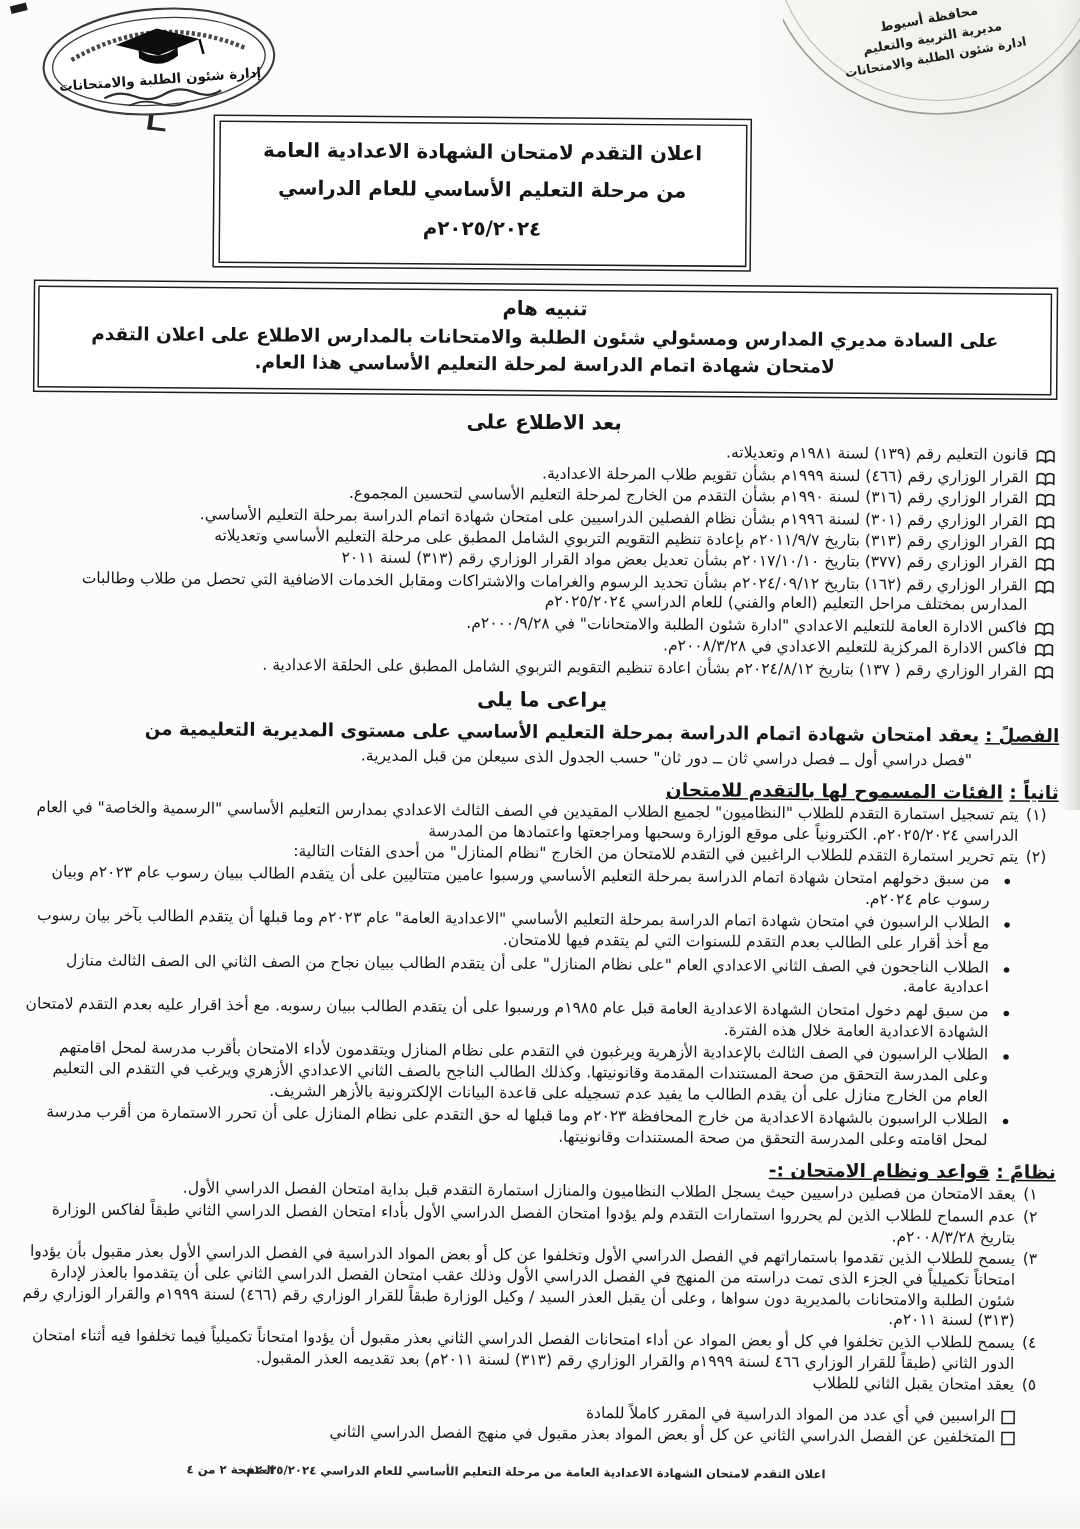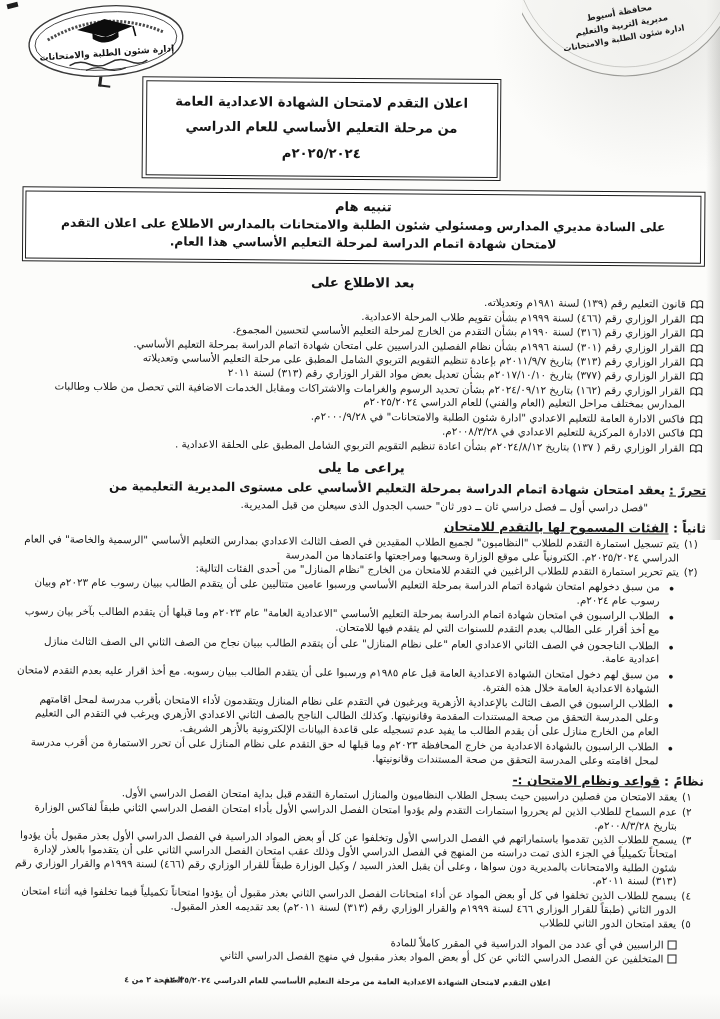--- a/index.html
+++ b/index.html
@@ -36,21 +36,21 @@
   .notice-body{text-align:center;font-weight:bold;font-size:12.3px;line-height:1.5;}
   .center-head{text-align:center;font-weight:bold;font-size:13.3px;margin:11px 0 5px;}
   .ref-list{margin-top:3px;padding-right:4px;}
   .ref{display:flex;gap:5px;align-items:flex-start;font-size:10.35px;line-height:1.3;margin-bottom:1px;}
   .ref svg{flex:none;margin-top:2px;}
   .first-sec{margin-top:4px;font-size:12.2px;line-height:1.4;}
   .first-label{font-weight:bold;text-decoration:underline;}
   .first-bold{font-weight:bold;}
   .first-sub{font-size:10.4px;padding-right:58px;line-height:1.35;margin-top:1px;}
   .sechead{font-size:12.4px;font-weight:bold;margin:6px 0 2px;}
-  .sechead .lbl{}
+  .sechead .lbl{text-decoration:underline;}
   .sechead .u{text-decoration:underline;}
   .num-list .num{display:flex;gap:5px;align-items:flex-start;font-size:10.35px;line-height:1.32;padding-right:8px;margin-bottom:1px;}
   .num .n{flex:none;}
   .bul-list .bul{display:flex;gap:8px;align-items:flex-start;font-size:10.35px;line-height:1.32;padding-right:30px;margin-bottom:2px;}
   .bul .dot{flex:none;font-size:13px;line-height:1;margin-top:2px;}
   .num-list-3 .num{padding-right:12px;}
   .sq-list{margin-top:6px;}
   .sq{display:flex;gap:4px;align-items:flex-start;font-size:10.35px;line-height:1.4;padding-right:26px;}
   .sq .box{flex:none;width:7px;height:7px;border:1.2px solid #222;margin-top:3px;background:#fff;}
   .footer{position:relative;margin-top:13px;height:16px;}
@@ -178,21 +178,21 @@
         <path d="M2 4 Q8 0 13 5 Q18 0 24 4 L24 16 Q18 12 13 17 Q8 12 2 16 Z" fill="none" stroke="#222" stroke-width="2.2"></path>
         <path d="M13 5 L13 17" stroke="#222" stroke-width="2"></path>
       </svg>
       <span class="ref-text">القرار الوزاري رقم ( ١٣٧) بتاريخ ٢٠٢٤/٨/١٢م بشأن اعادة تنظيم التقويم التربوي الشامل المطبق على الحلقة الاعدادية .</span>
     </div>
     </div>
 
   <div class="center-head" style="margin-top:8px;">يراعى ما يلى</div>
 
   <div class="first-sec">
-    <span class="first-label">تحررً :</span>
+    <span class="first-label">الفصلً :</span>
     <span class="first-bold">يعقد امتحان شهادة اتمام الدراسة بمرحلة التعليم الأساسي على مستوى المديرية التعليمية من</span>
     <div class="first-sub">"فصل دراسي أول ــ فصل دراسي ثان ــ دور ثان" حسب الجدول الذى سيعلن من قبل المديرية.</div>
   </div>
 
   <div class="sechead">
     <span class="lbl">ثانياً :</span>
     <span class="u">الفئات المسموح لها بالتقدم للامتحان</span>
   </div>
 
   <div class="num-list">
@@ -253,21 +253,21 @@
       <div class="num">
       <span class="n">٣)</span>
       <span>يسمح للطلاب الذين تقدموا باستماراتهم في الفصل الدراسي الأول وتخلفوا عن كل أو بعض المواد الدراسية في الفصل الدراسي الأول بعذر مقبول بأن يؤدوا امتحاناً تكميلياً في الجزء الذى تمت دراسته من المنهج في الفصل الدراسي الأول وذلك عقب امتحان الفصل الدراسي الثاني على أن يتقدموا بالعذر لإدارة شئون الطلبة والامتحانات بالمديرية دون سواها ، وعلى أن يقبل العذر السيد / وكيل الوزارة طبقاً للقرار الوزاري رقم (٤٦٦) لسنة ١٩٩٩م والقرار الوزاري رقم (٣١٣) لسنة ٢٠١١م.</span>
     </div>
       <div class="num">
       <span class="n">٤)</span>
       <span>يسمح للطلاب الذين تخلفوا في كل أو بعض المواد عن أداء امتحانات الفصل الدراسي الثاني بعذر مقبول أن يؤدوا امتحاناً تكميلياً فيما تخلفوا فيه أثناء امتحان الدور الثاني (طبقاً للقرار الوزاري ٤٦٦ لسنة ١٩٩٩م والقرار الوزاري رقم (٣١٣) لسنة ٢٠١١م) بعد تقديمه العذر المقبول.</span>
     </div>
       <div class="num">
       <span class="n">٥)</span>
-      <span>يعقد امتحان الدور الثاني للطلاب</span>
+      <span>يعقد امتحان يقبل الثاني للطلاب</span>
     </div>
     </div>
 
   <div class="sq-list">
 
   <div class="sq">
       <span class="box"></span>
       <span>الراسبين في أي عدد من المواد الدراسية في المقرر كاملاً للمادة</span>
     </div>
       <div class="sq">

